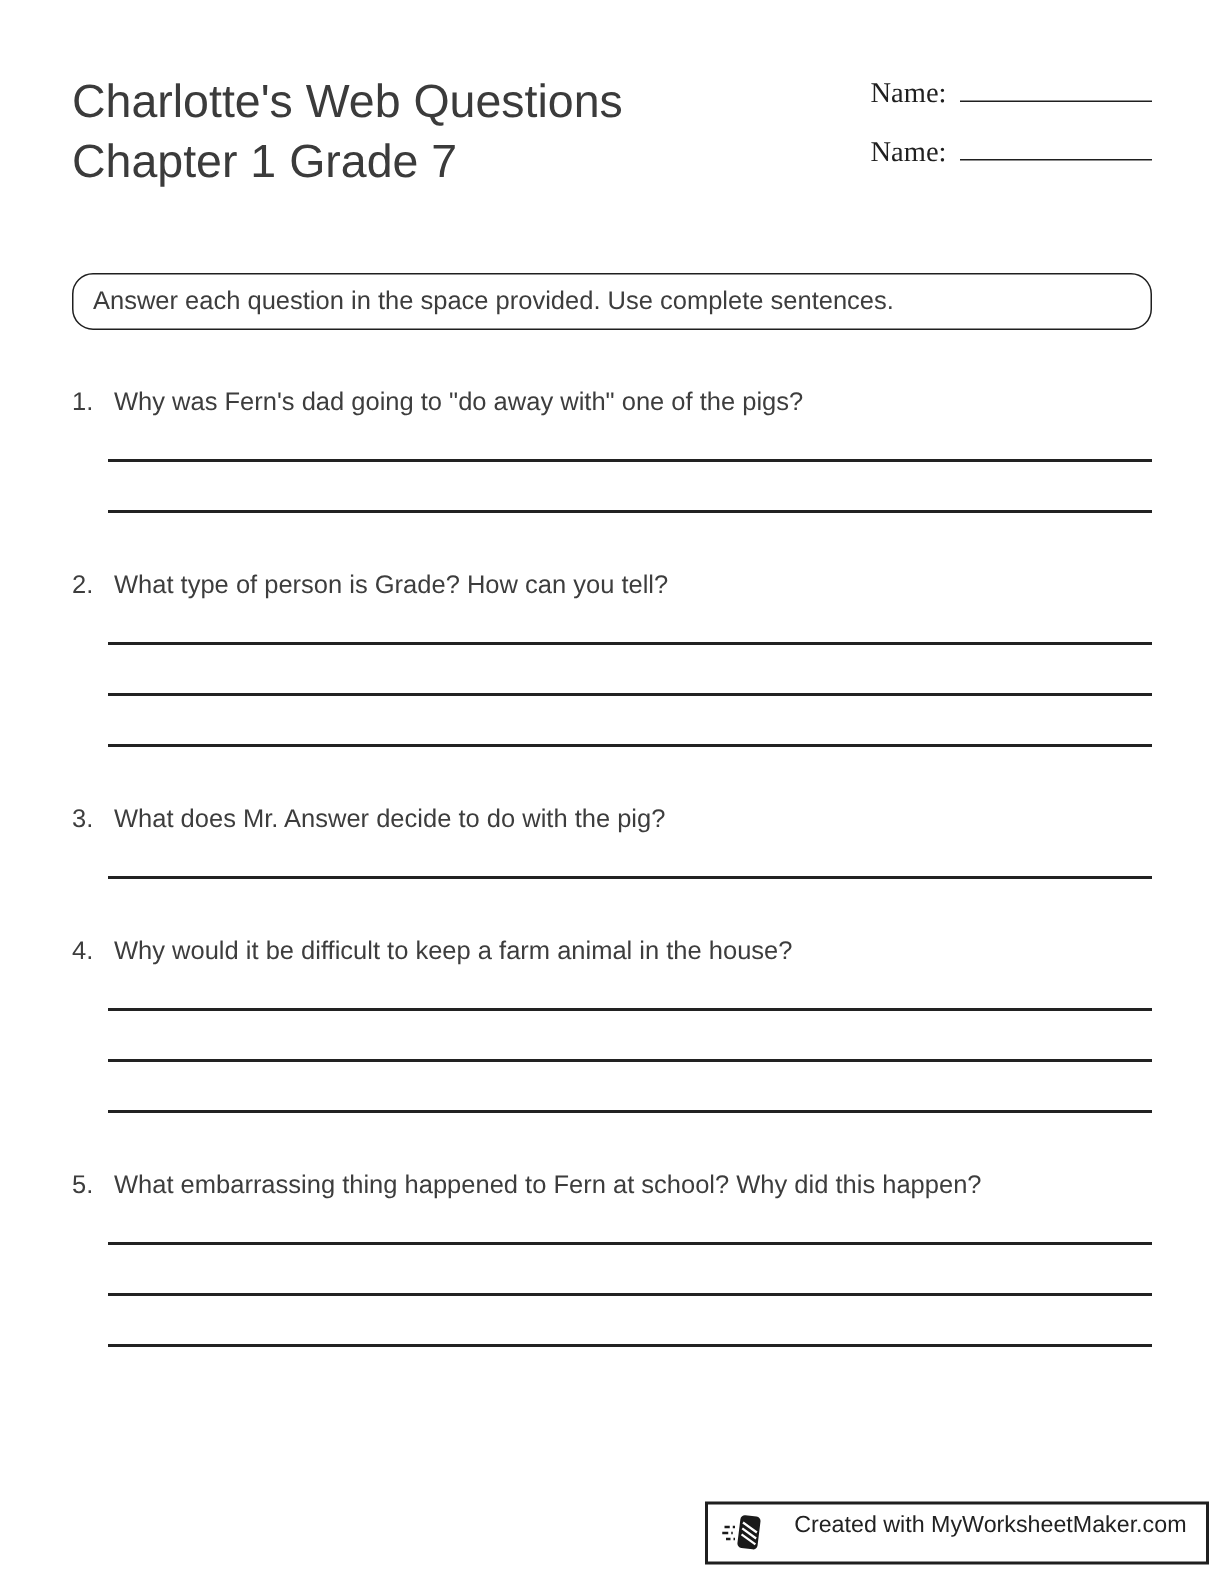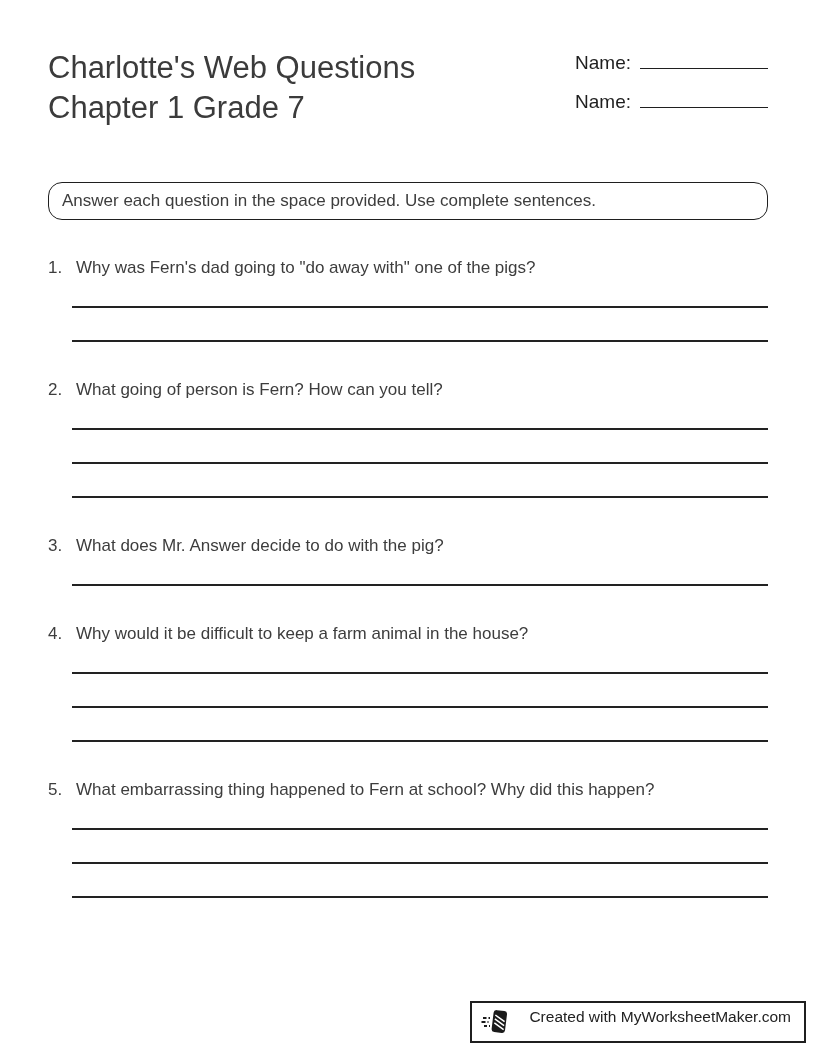--- a/index.html
+++ b/index.html
@@ -23,21 +23,21 @@
     font-weight: 400;
     color: #3b3b3b;
     margin: 0;
   }
   .fields { padding-top: 4px; }
   .field-row {
     display: flex;
     align-items: baseline;
     justify-content: flex-end;
     margin-bottom: 17px;
-    font-family: Liberation Sans, sans-serif;
+    font-family: Liberation Serif, serif;
     font-size: 19px;
     color: #1f1f1f;
   }
   .field-line {
     display: inline-block;
     width: 128px;
     height: 15px;
     border-bottom: 1.6px solid #1f1f1f;
     margin-left: 9px;
   }
@@ -118,21 +118,21 @@
       </div>
       <div class="answer-lines">
           <div class="answer-line"></div>
           <div class="answer-line"></div>
         </div>
     </div>
 
     <div class="question">
       <div class="q-text">
         <span class="q-num">2.</span>
-        <span>What going of person is Fern? How can you tell?</span>
+        <span>What type of person is Grade? How can you tell?</span>
       </div>
       <div class="answer-lines">
           <div class="answer-line"></div>
           <div class="answer-line"></div>
           <div class="answer-line"></div>
         </div>
     </div>
 
     <div class="question">
       <div class="q-text">

